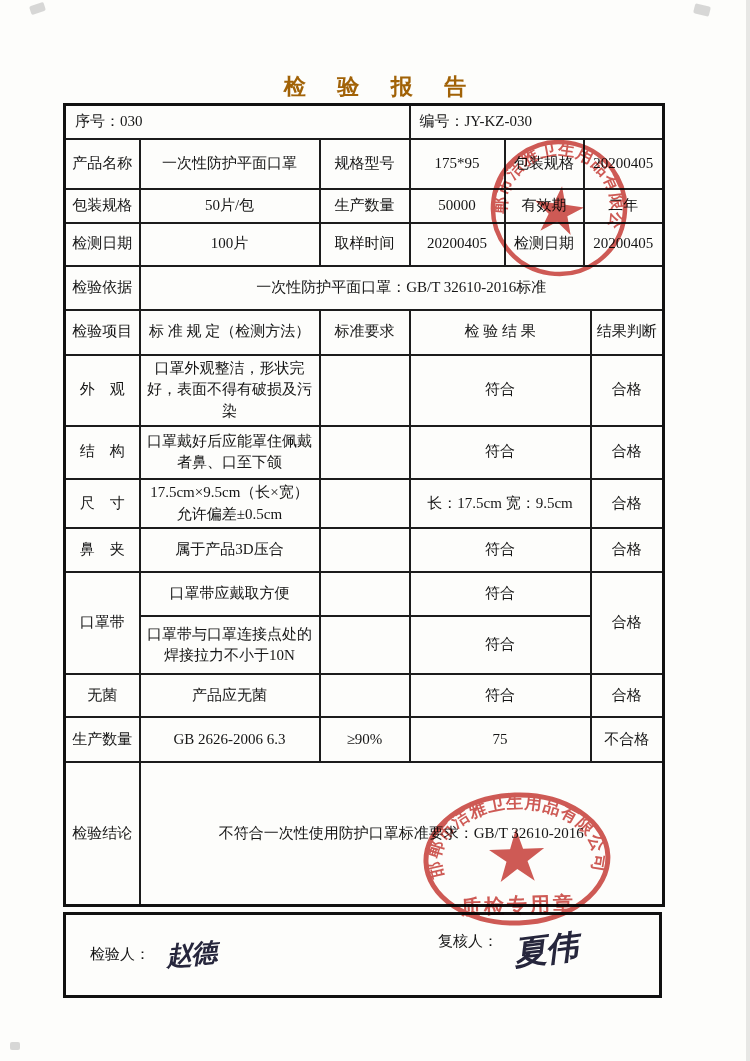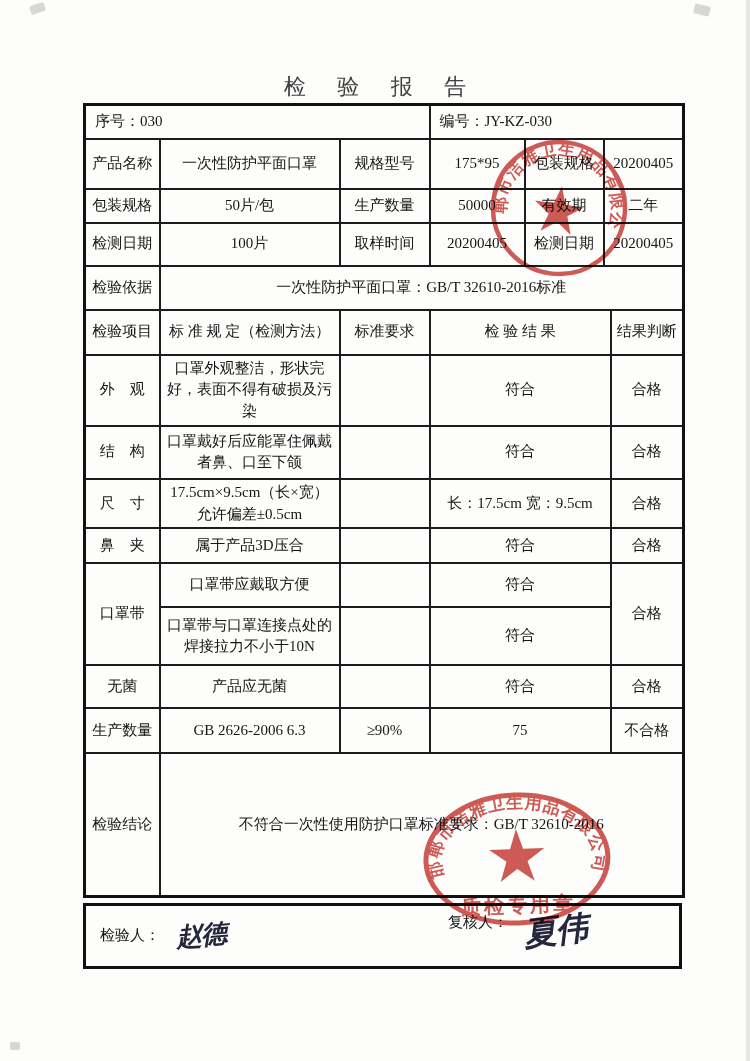--- a/index.html
+++ b/index.html
@@ -1,26 +1,26 @@
 <!DOCTYPE html>
 <html><head>
 <meta charset="utf-8">
 <style>
   html,body{margin:0;padding:0;background:#ffffff;}
   .page{position:relative;width:750px;height:1061px;background:#fdfdfb;overflow:hidden;
         font-family:"Liberation Serif","DejaVu Serif",serif;color:#151515;}
   .title{position:absolute;top:72px;left:0;width:100%;margin:0;text-align:center;
-         font-size:22px;font-weight:normal;letter-spacing:13px;text-indent:13px;color:#404040;}
+         font-size:22px;font-weight:bold;letter-spacing:13px;text-indent:13px;color:#a16207;}
   .tables{position:absolute;left:63px;top:103px;width:599px;}
-  table{border-collapse:collapse;table-layout:fixed;width:599px;margin-left:20px;}
+  table{border-collapse:collapse;table-layout:fixed;width:599px;}
   td{border:2px solid #1c1c1c;font-size:15px;text-align:center;vertical-align:middle;
      padding:2px 4px;line-height:1.45;}
   table.main,table.sig{border:3px solid #111;}
   .left-cell{text-align:left;padding-left:9px;}
-  .sig td{height:46px;text-align:left;padding:6px;}
+  .sig td{height:46px;text-align:left;padding:16px;}
   .sig-flex{display:flex;align-items:center;height:100%;}
   .insp-group{display:flex;align-items:center;width:356px;padding-left:8px;box-sizing:border-box;}
   .rev-group{display:flex;align-items:flex-start;}
   .handwriting{font-style:italic;font-weight:bold;color:#26263c;letter-spacing:-1px;
                margin-left:16px;transform:rotate(-5deg);display:inline-block;}
   .hw1{font-size:26px;}
   .hw2{font-size:33px;transform:rotate(-7deg) translateY(-4px);}
   .stamp{position:absolute;mix-blend-mode:multiply;opacity:0.86;pointer-events:none;}
   .stamp-top{left:484px;top:130px;transform:rotate(8deg);}
   .stamp-bottom{left:417px;top:786px;transform:rotate(-2deg);}
@@ -112,21 +112,21 @@
         <td colspan="3">符合</td>
         <td>合格</td>
       </tr>
       <tr style="height:45px">
         <td>尺　寸</td>
         <td>17.5cm×9.5cm（长×宽） 允许偏差±0.5cm</td>
         <td></td>
         <td colspan="3">长：17.5cm 宽：9.5cm</td>
         <td>合格</td>
       </tr>
-      <tr style="height:35px">
+      <tr style="height:44px">
         <td>鼻　夹</td>
         <td>属于产品3D压合</td>
         <td></td>
         <td colspan="3">符合</td>
         <td>合格</td>
       </tr>
 
       <tr style="height:44px">
         <td rowspan="2">口罩带</td>
         <td>口罩带应戴取方便</td>

